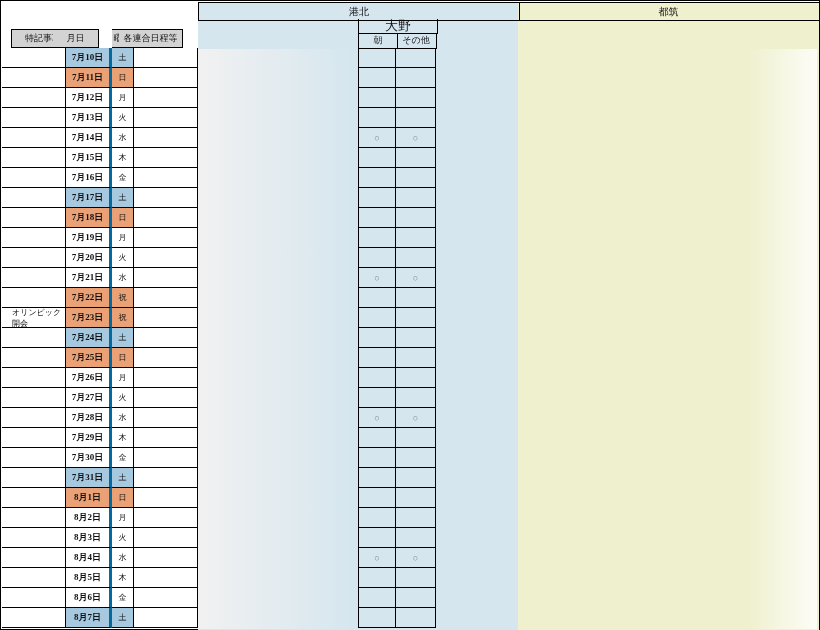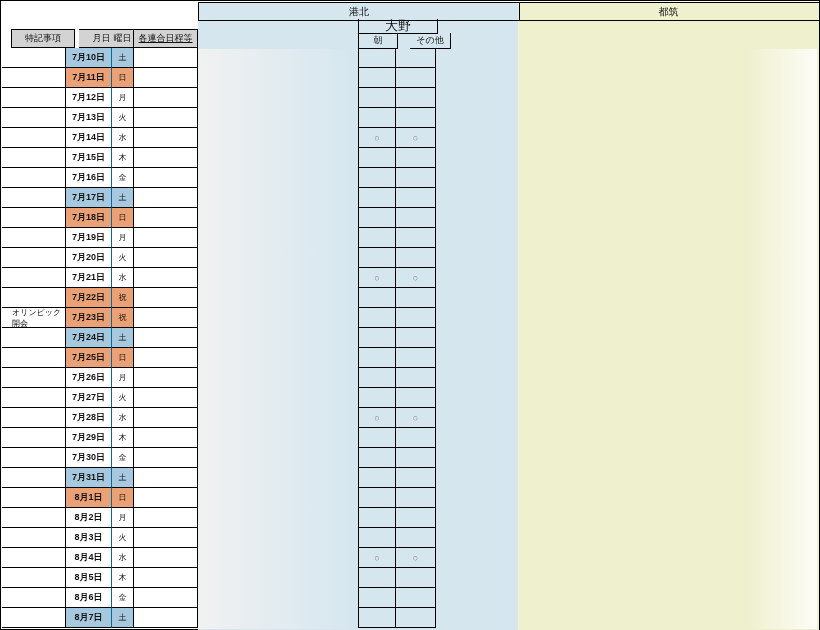--- a/index.html
+++ b/index.html
@@ -64,55 +64,55 @@
     font-size: 13px;
   }
   .sub-ohno-a, .sub-ohno-b {
     position: absolute;
     top: 32px; height: 15px;
     border-bottom:1px solid #000;
     display:flex; align-items:center; justify-content:center;
     font-size: 9px;
   }
   .sub-ohno-a { left: 357px; width: 38px; border-left:1px solid #000; border-right:1px solid #000; }
-  .sub-ohno-b { left: 409px; width: 40px; border-right:1px solid #000; }
+  .sub-ohno-b { left: 395px; width: 40px; border-right:1px solid #000; }
 
   .head-row {
     position: absolute;
     top: 28px; height: 19px;
     display:flex; align-items:center; justify-content:center;
     font-size: 9px;
     background: #d3d3d3;
     border:1px solid #000;
     box-sizing: border-box;
   }
   .head-note   { left: 10px;  width: 64px; }
-  .head-date   { left: 78px; width: 46px; border-left:none; }
+  .head-date   { left: 52px; width: 46px; border-left:none; }
   .head-dow    { left: 111px; width: 22px; border-left:none;text-align:center; }
-  .head-sched  { left: 133px; width: 64px; border-left:none;text-decoration:underline; }
+  .head-sched  { left: 118px; width: 64px; border-left:none; }
 
   .rows {
     position: absolute;
     top: 47px; left: 1px;
     width: 817px;
   }
   .row {
     position: relative;
     height: 20px;
   }
   .cell {
     position: absolute;
     top: 0; height: 20px;
     display:flex; align-items:center; justify-content:center;
     border-bottom:1px solid #000;
     box-sizing: border-box;
     font-size: 9px;
   }
   .cell-note  { left: 0;  width: 64px; border-right:1px solid #000; justify-content:flex-start; padding-left:10px; font-size:8px;}
-  .cell-date  { left: 64px; width: 46px; border-right:1px solid #0369a1; font-weight:bold; }
+  .cell-date  { left: 64px; width: 46px; border-right:3px solid #0369a1; font-weight:bold;font-family:Liberation Serif, serif; }
   .cell-dow   { left: 110px; width: 22px; border-right:1px solid #000; font-size:8px; }
   .cell-sched { left: 132px; width: 64px; border-right:1px solid #000; background:#fff; }
 
   .cell-a { left: 356px; width: 38px; border-left:1px solid #000; border-right:1px solid #000; }
   .cell-b { left: 394px; width: 40px; border-right:1px solid #000; }
 
   .tint-blue   { background: #a7c9e0 !important; }
   .tint-orange { background: #eaa176 !important; }
 
   .mark { color:#888; font-size:9px; }

